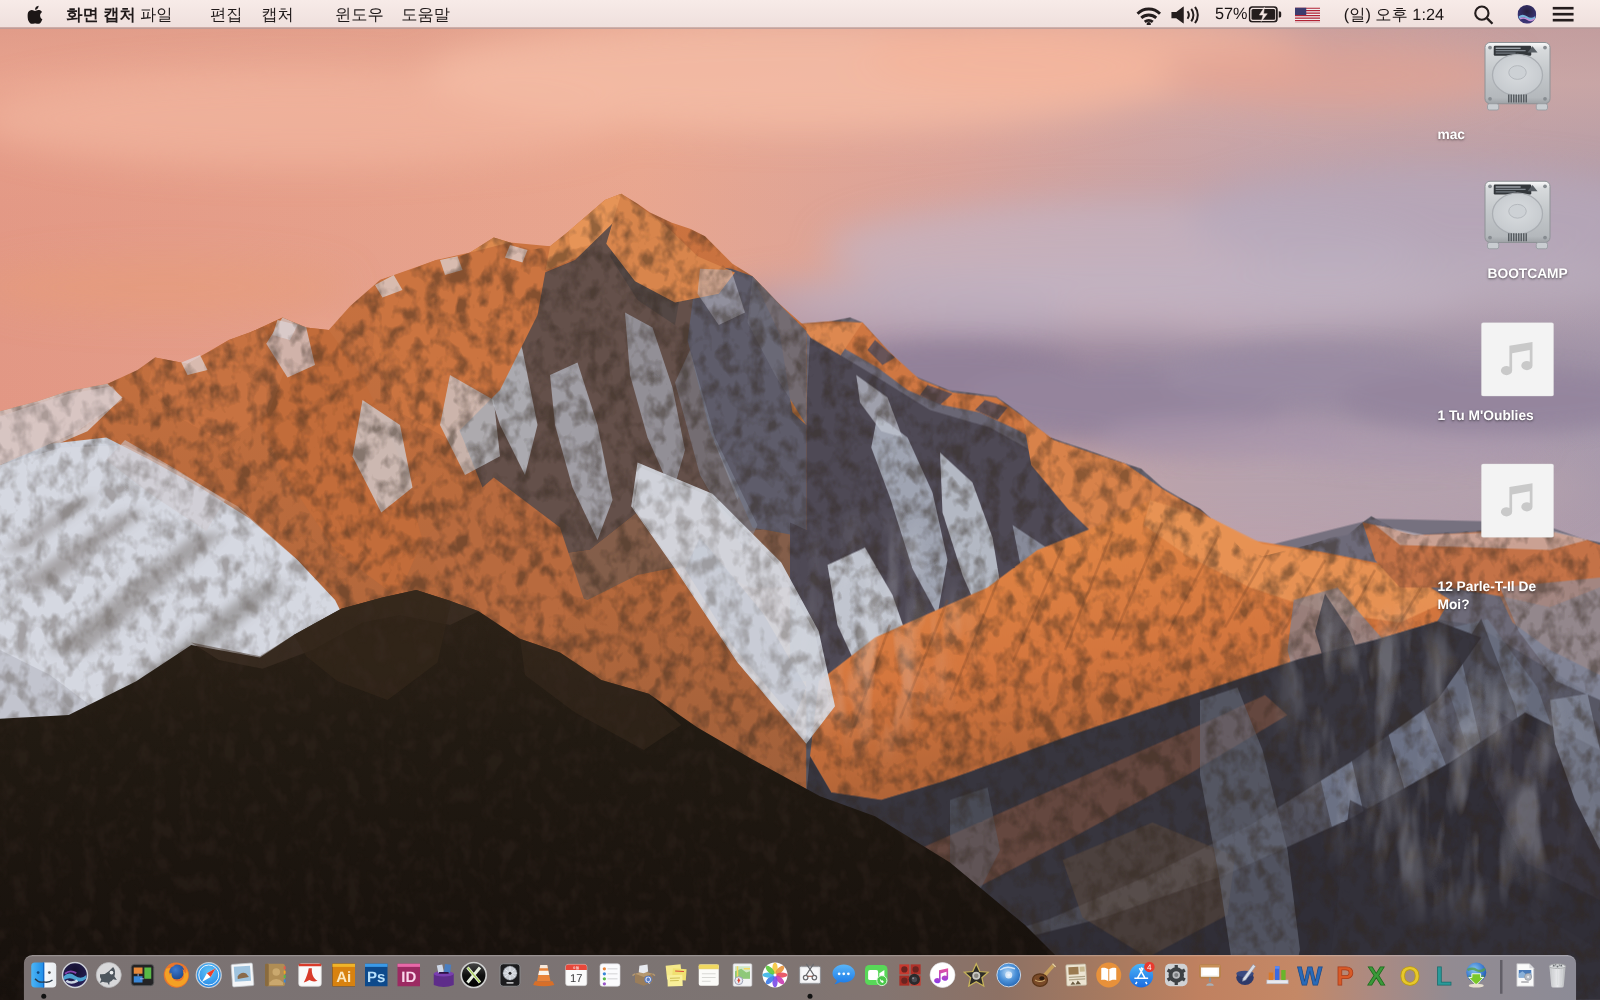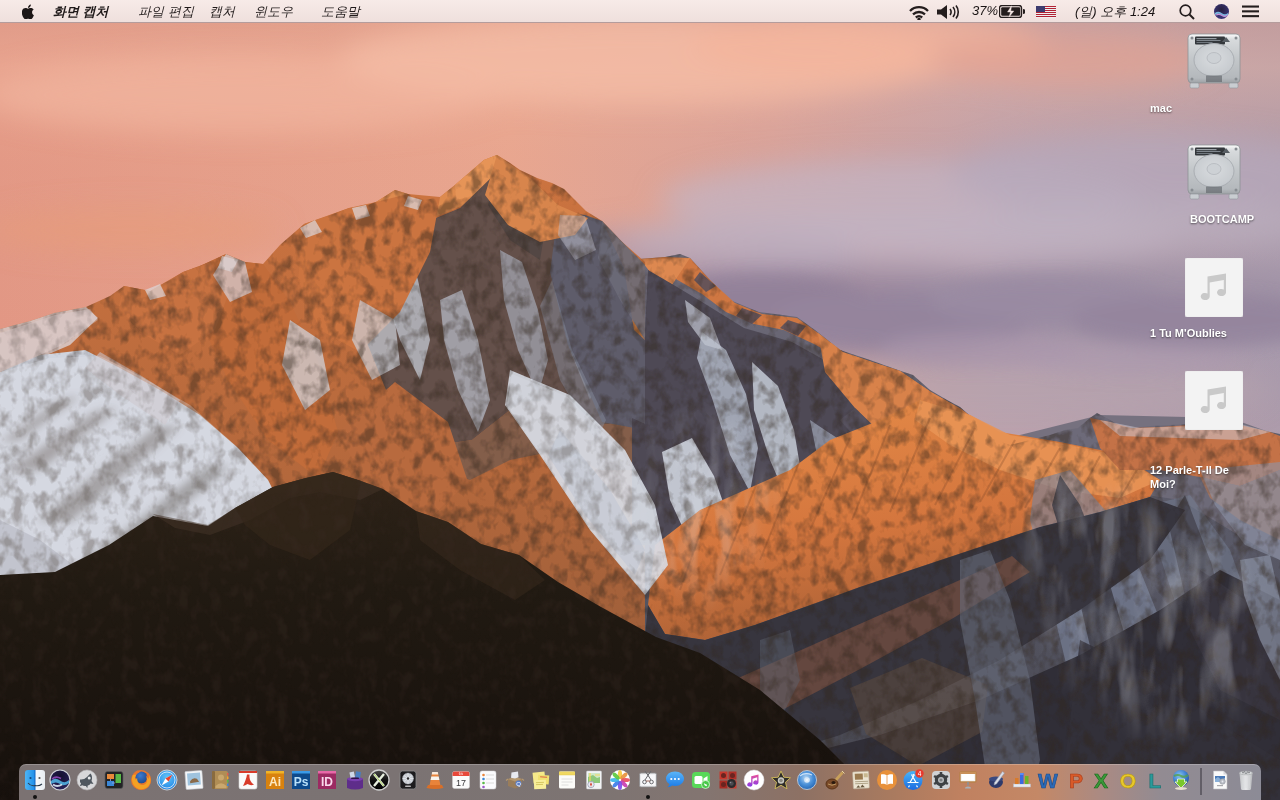--- a/index.html
+++ b/index.html
@@ -1,19 +1,19 @@
 <!DOCTYPE html>
 <html><head>
 <meta charset="utf-8">
 <style>
 html,body{margin:0;padding:0;width:1280px;height:800px;overflow:hidden;background:#000;}
 #screen{position:relative;width:1280px;height:800px;font-family:"Liberation Sans",sans-serif;}
 #wall{position:absolute;left:0;top:0;}
 
-#menubar{position:absolute;left:0;top:0;width:1280px;height:22px;background:linear-gradient(#f7ebe8,#efe0dd);border-bottom:1px solid #b49c9c;font-style:italic;}
+#menubar{position:absolute;left:0;top:0;width:1280px;height:22px;background:linear-gradient(#f7ebe8,#efe0dd);border-bottom:1px solid #b49c9c;}
 .mi{position:absolute;top:3px;font-size:13px;color:#201a1a;white-space:nowrap;}
 .mb{font-weight:bold;}
 .mR{position:absolute;top:3px;font-size:13px;color:#1a1414;}
 
 .dicon{position:absolute;text-align:center;}
 .dlabel{position:absolute;color:#fff;font-size:11px;font-weight:bold;text-shadow:0 1px 2px rgba(0,0,0,.55);white-space:nowrap;text-align:left;}
 
 #dock{position:absolute;left:19px;top:764px;width:1242px;height:36px;border-radius:7px 7px 0 0;
 border-top:1px solid rgba(255,255,255,.22);box-sizing:border-box;background:linear-gradient(to right,#7b7272 0%,#7b7373 30%,#7d7472 47%,#837571 55%,#8d7164 63%,#a87a5f 70%,#c08160 76%,#c48866 82%,#ab8a82 87%,#928b92 92%,#8c8b96 100%);}
 .dk{position:absolute;top:769px;width:22px;height:22px;}
@@ -269,43 +269,43 @@
 <g mask="url(#fgmask)">
 <rect x="0" y="460" width="900" height="340" filter="url(#noisefg)" opacity=".24"></rect>
 </g>
 </svg>
 
 <div id="menubar">
 <svg class="mi" style="left:22px;top:4px" width="13" height="15" viewBox="0 0 13 15">
         <path fill="#1c1616" d="M10.8,7.9c0-2,1.7-3,1.75-3.05c-0.95-1.4-2.45-1.6-3-1.6c-1.25-0.15-2.5,0.75-3.1,0.75c-0.65,0-1.65-0.75-2.7-0.7C2.4,3.3,1.1,4.1,0.45,5.35c-1.4,2.45-0.35,6.1,1,8.1c0.65,1,1.45,2.1,2.5,2.05c1-0.05,1.4-0.65,2.6-0.65c1.2,0,1.55,0.65,2.65,0.6c1.1,0,1.8-1,2.45-2c0.8-1.15,1.1-2.25,1.1-2.3C12.75,11.1,10.85,10.35,10.8,7.9z M8.75,1.95C9.3,1.3,9.65,0.4,9.55,-0.5C8.8,-0.45,7.85,0,7.3,0.7C6.8,1.3,6.35,2.2,6.5,3.1C7.3,3.15,8.2,2.6,8.75,1.95z" transform="translate(0,1) scale(0.93)"></path>
       </svg>
 <span class="mi mb" style="left:53px">화면 캡처</span>
-<span class="mi" style="left:138px">파일</span>
+<span class="mi" style="left:112px">파일</span>
 <span class="mi" style="left:168px">편집</span>
 <span class="mi" style="left:209px">캡처</span>
-<span class="mi" style="left:254px">윈도우</span>
+<span class="mi" style="left:268px">윈도우</span>
 <span class="mi" style="left:321px">도움말</span>
 
 <svg class="mR" style="left:908px;top:5px" width="22" height="15" viewBox="0 0 22 15">
         <g fill="none" stroke="#241d1d" stroke-width="2.3">
           <path d="M2,6 A12.5,12.5 0 0 1 20,6" fill="none"></path>
           <path d="M5,9.3 A9,9 0 0 1 17,9.3"></path>
           <path d="M7.8,12.5 A5,5 0 0 1 14.2,12.5"></path>
         </g>
         <circle cx="11" cy="14.2" r="1.7" fill="#241d1d"></circle>
       </svg>
 <svg class="mR" style="left:937px;top:5px" width="24" height="14" viewBox="0 0 24 14">
         <path fill="#241d1d" d="M0,4.5 h4 l6,-4.5 v14 l-6,-4.5 h-4 Z"></path>
         <g stroke="#241d1d" stroke-width="1.6" fill="none">
           <path d="M13,4 a5,5 0 0 1 0,6"></path>
           <path d="M16,2 a8,8 0 0 1 0,10"></path>
           <path d="M19,0.5 a10.5,10.5 0 0 1 0,13"></path>
         </g>
       </svg>
-<span class="mR" style="left:972px">37%</span>
+<span class="mR" style="left:972px">57%</span>
 <svg class="mR" style="left:999px;top:5px" width="26" height="13" viewBox="0 0 26 13">
         <rect x="0.5" y="0.5" width="22" height="12" rx="2.5" fill="none" stroke="#241d1d" stroke-width="1.4"></rect>
         <rect x="2.2" y="2.2" width="19" height="8.6" rx="1.2" fill="#241d1d"></rect>
         <path d="M24,4 v5 a2,2 0 0 0 0,-5" fill="#241d1d"></path>
         <path d="M12.5,0.8 L8.5,7 h3 l-1.5,5.2 L14.8,6 h-3 Z" fill="#f4e6e3" stroke="#f4e6e3" stroke-width="0.4"></path>
       </svg>
 <svg class="mR" style="left:1036px;top:5.5px" width="20" height="12" viewBox="0 0 20 12">
         <rect width="20" height="12" fill="#b22234"></rect>
         <g fill="#eee">
           <rect y="1" width="20" height="1"></rect>

